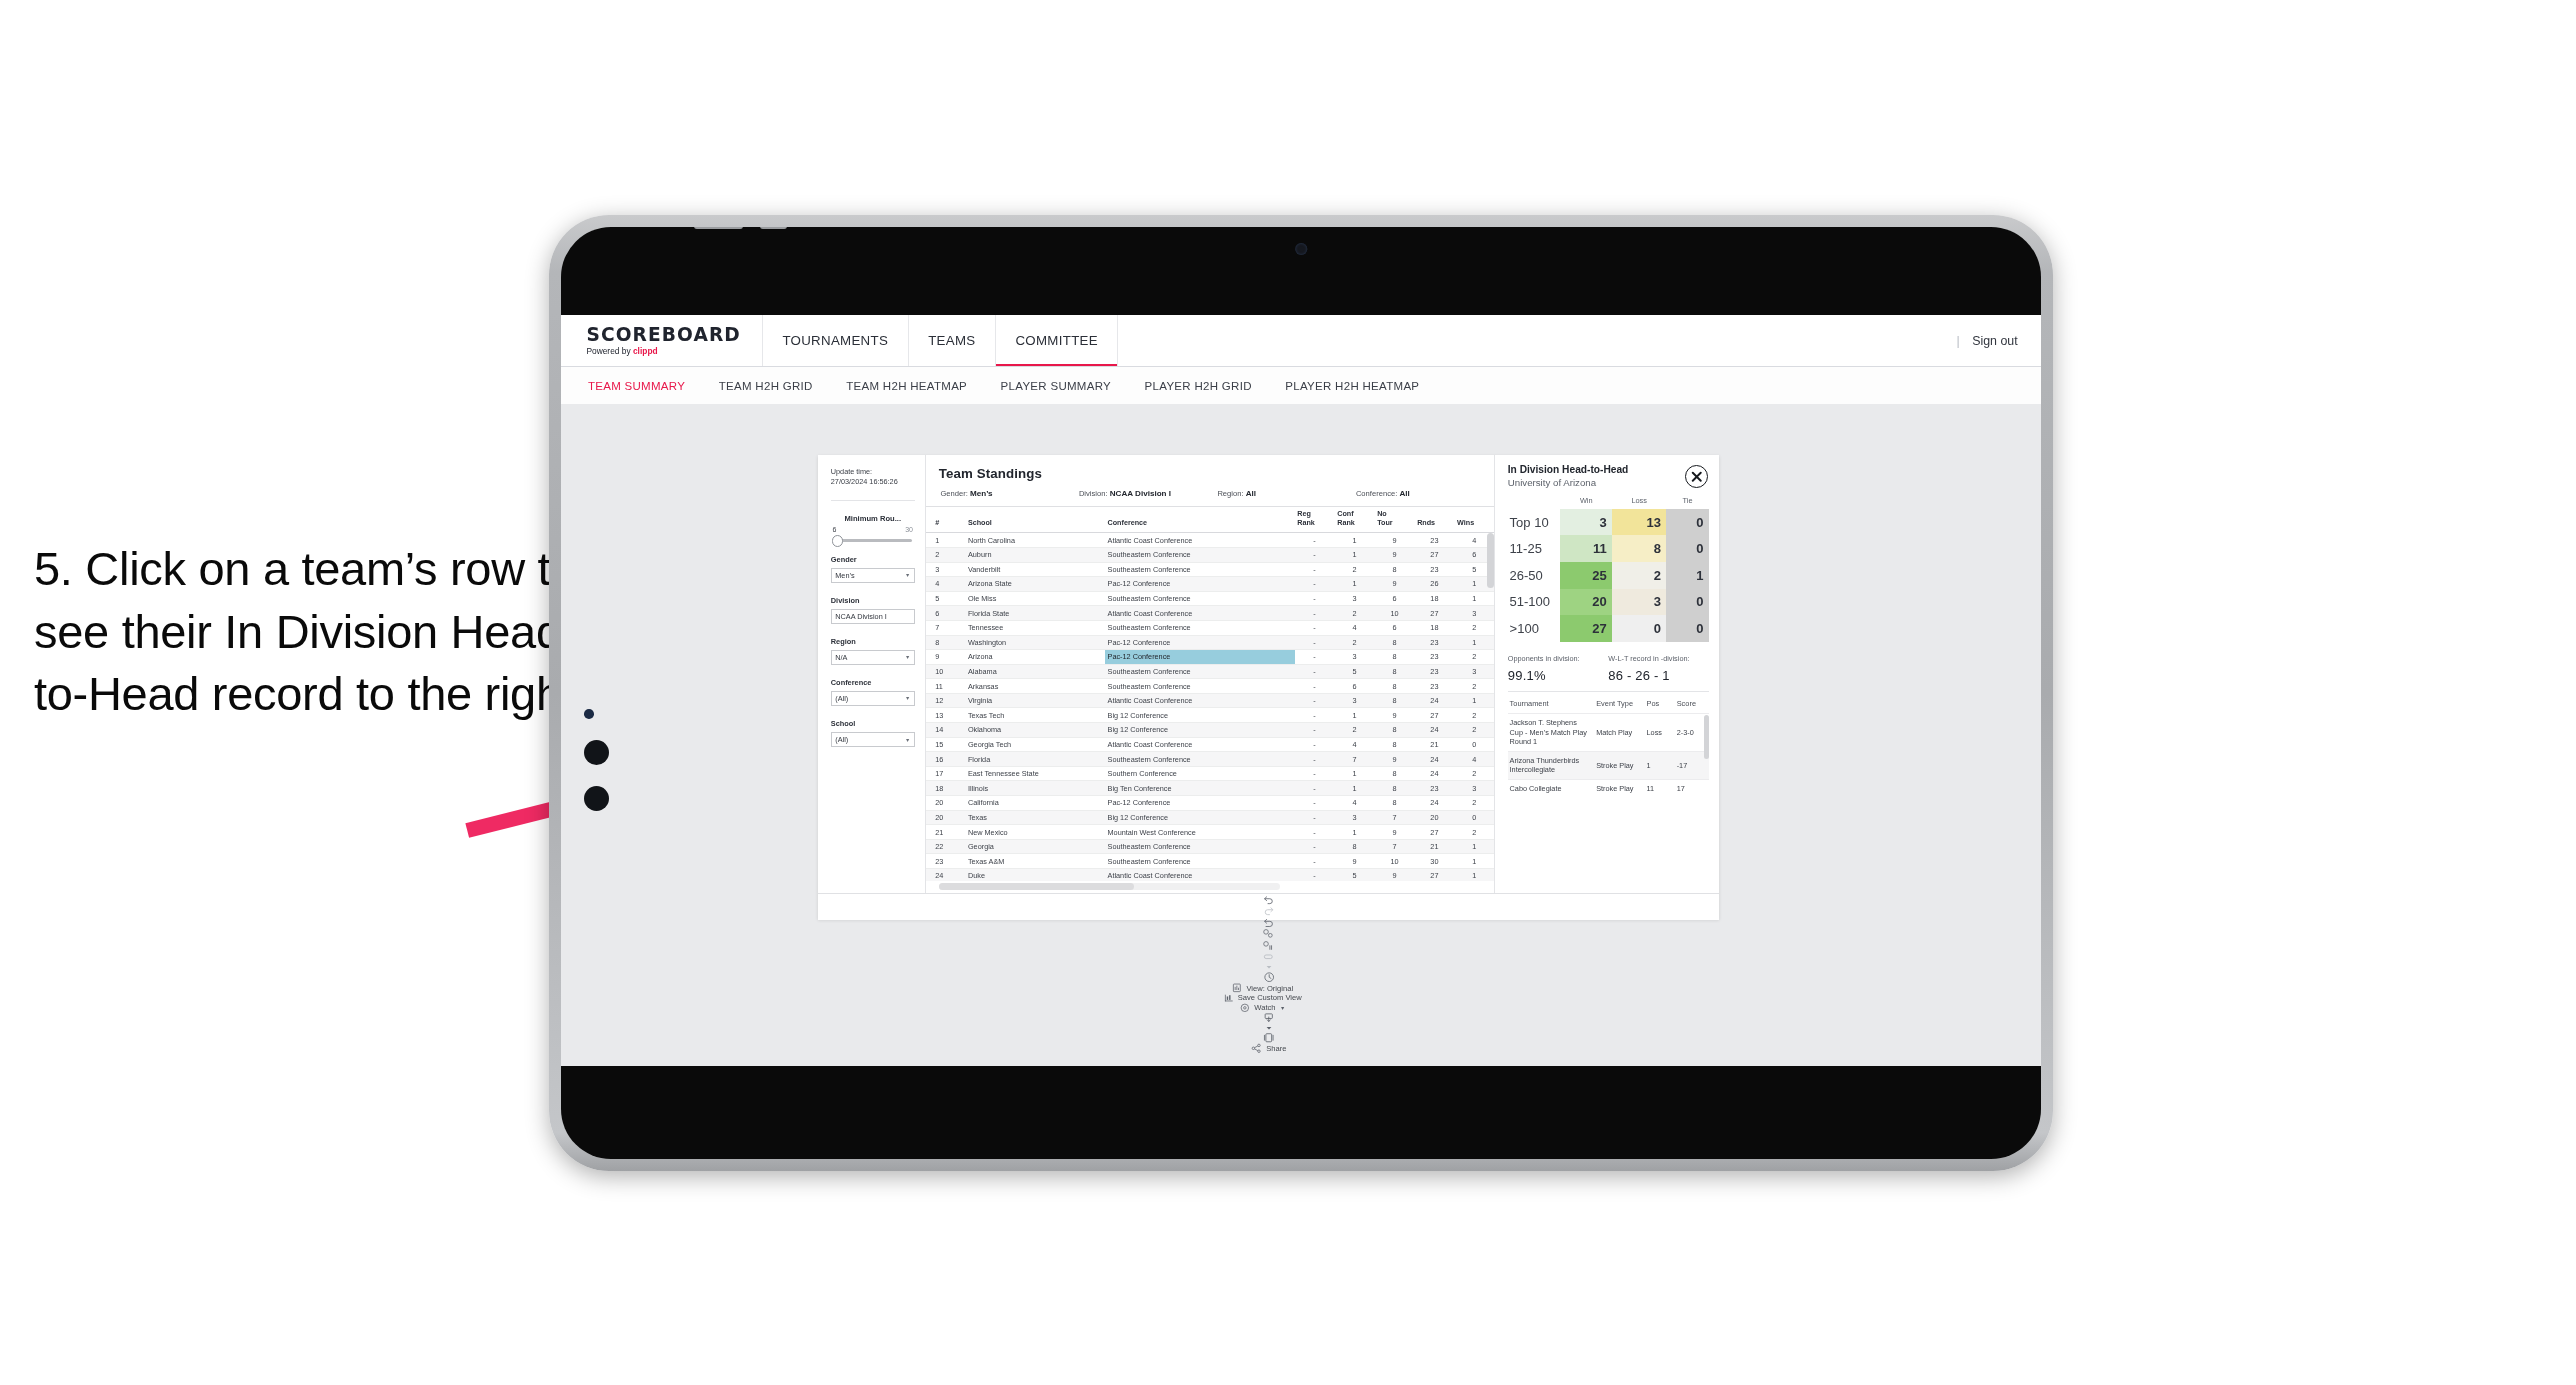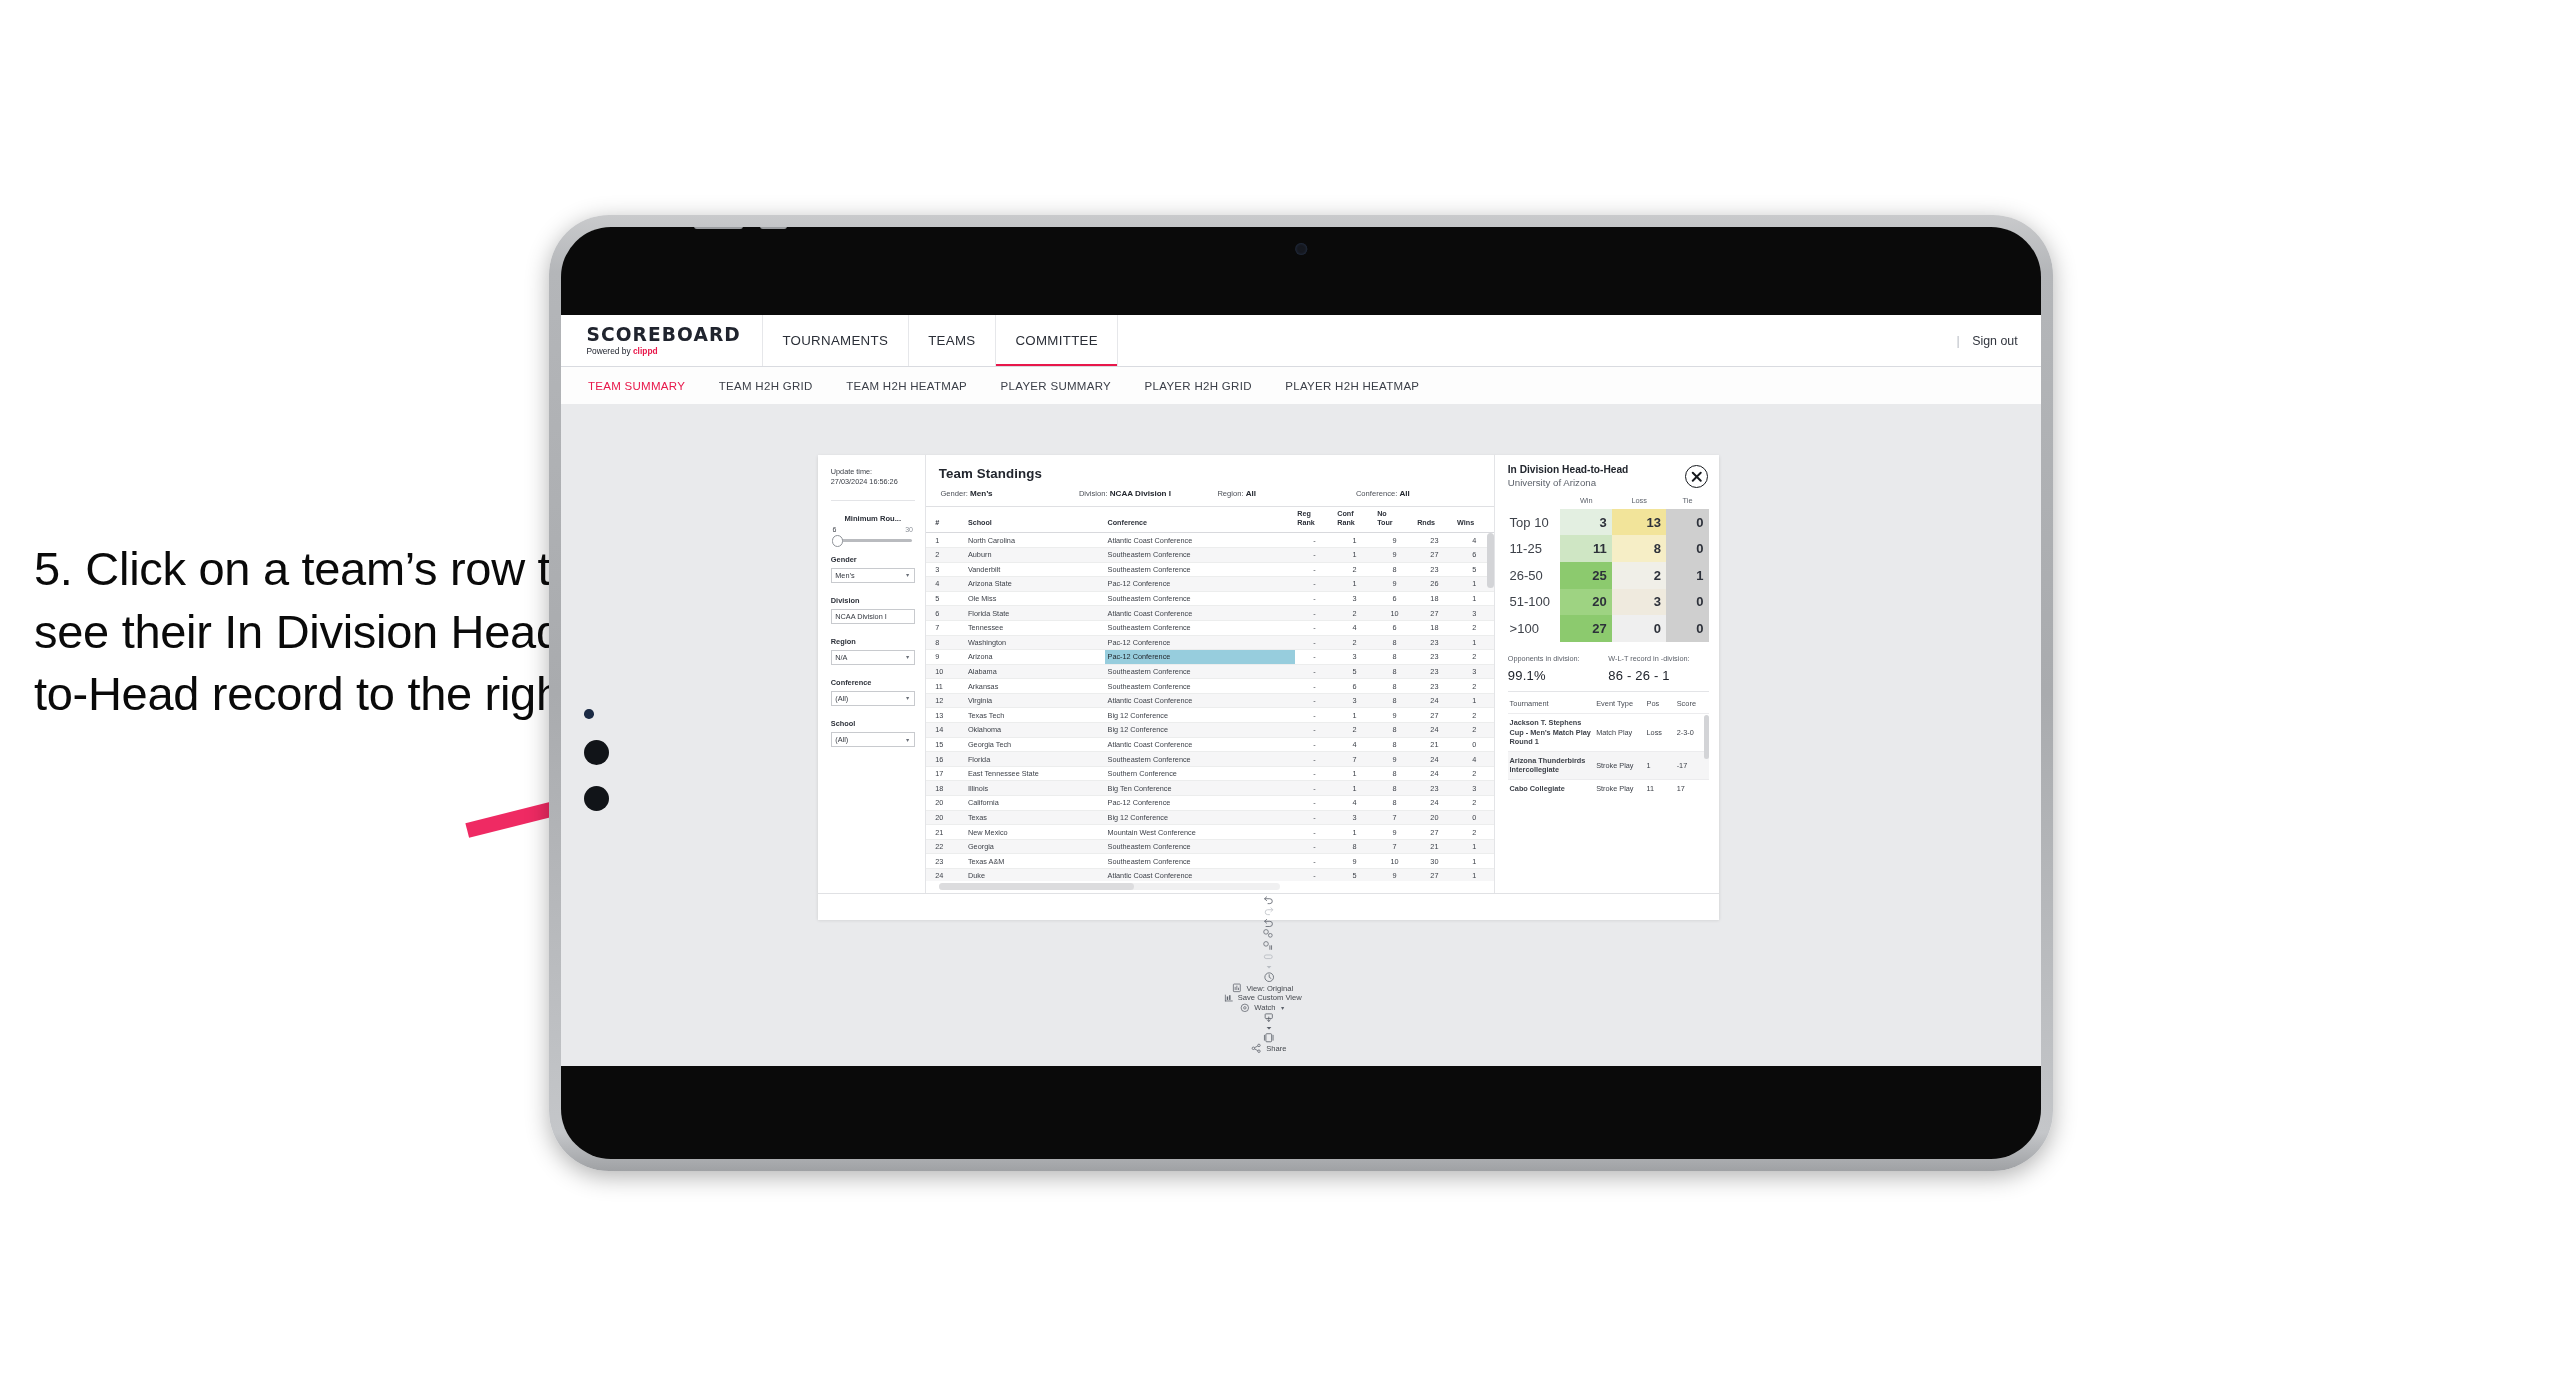--- a/index.html
+++ b/index.html
@@ -127,21 +127,21 @@
   table.h2h td.rowlab{text-align:left;font-weight:400;color:#3e424a;padding-left:1.8px;}
   #summary{display:flex;margin-top:8.8px;padding-top:3.5px;}
   .sumcell{flex:1;}
   .sumlab{font-size:7.3px;color:#5a5f68;}
   .sumval{font-size:13px;font-weight:400;color:#20242c;margin-top:5.3px;letter-spacing:0.2px;}
   #tour-wrap{margin-top:8px;border-top:0.9px solid #e3e4e7;position:relative;}
   table.tour{width:100%;border-collapse:collapse;font-size:7.3px;color:#3e424a;table-layout:fixed;}
   table.tour th{font-weight:400;color:#4a4e56;font-size:7.4px;padding:6.2px 3.5px 5.3px 1.8px;text-align:left;}
   table.tour td{padding:4.4px 3.5px 4.4px 1.8px;vertical-align:middle;line-height:1.28;border-top:0.9px solid #ececee;}
   table.tour tbody tr.alt{background:#f5f5f6;}
-  .t-name{width:76px;font-weight:bold;}
+  .t-name{width:76px;}
   .t-type{width:42px;}
   .t-pos{width:23px;}
   .t-score{width:26.5px;}
   #tour-scroll{position:absolute;right:0;top:23px;width:5.3px;height:44px;background:#d3d4d7;border-radius:2.7px;}
 
   
   #toolbar{height:26.5px;border-top:0.9px solid #e0e1e4;display:flex;align-items:center;
            padding:0 12.4px;gap:0;background:#fff;font-size:7.6px;color:#4a4e56;flex-direction:column;}
   .tb-ic{width:19.5px;height:19.5px;display:flex;align-items:center;justify-content:center;cursor:pointer;color:#6d727a;}
   .tb-sep{width:0.9px;height:11.5px;background:#dedfe2;margin:0 6.2px;}

